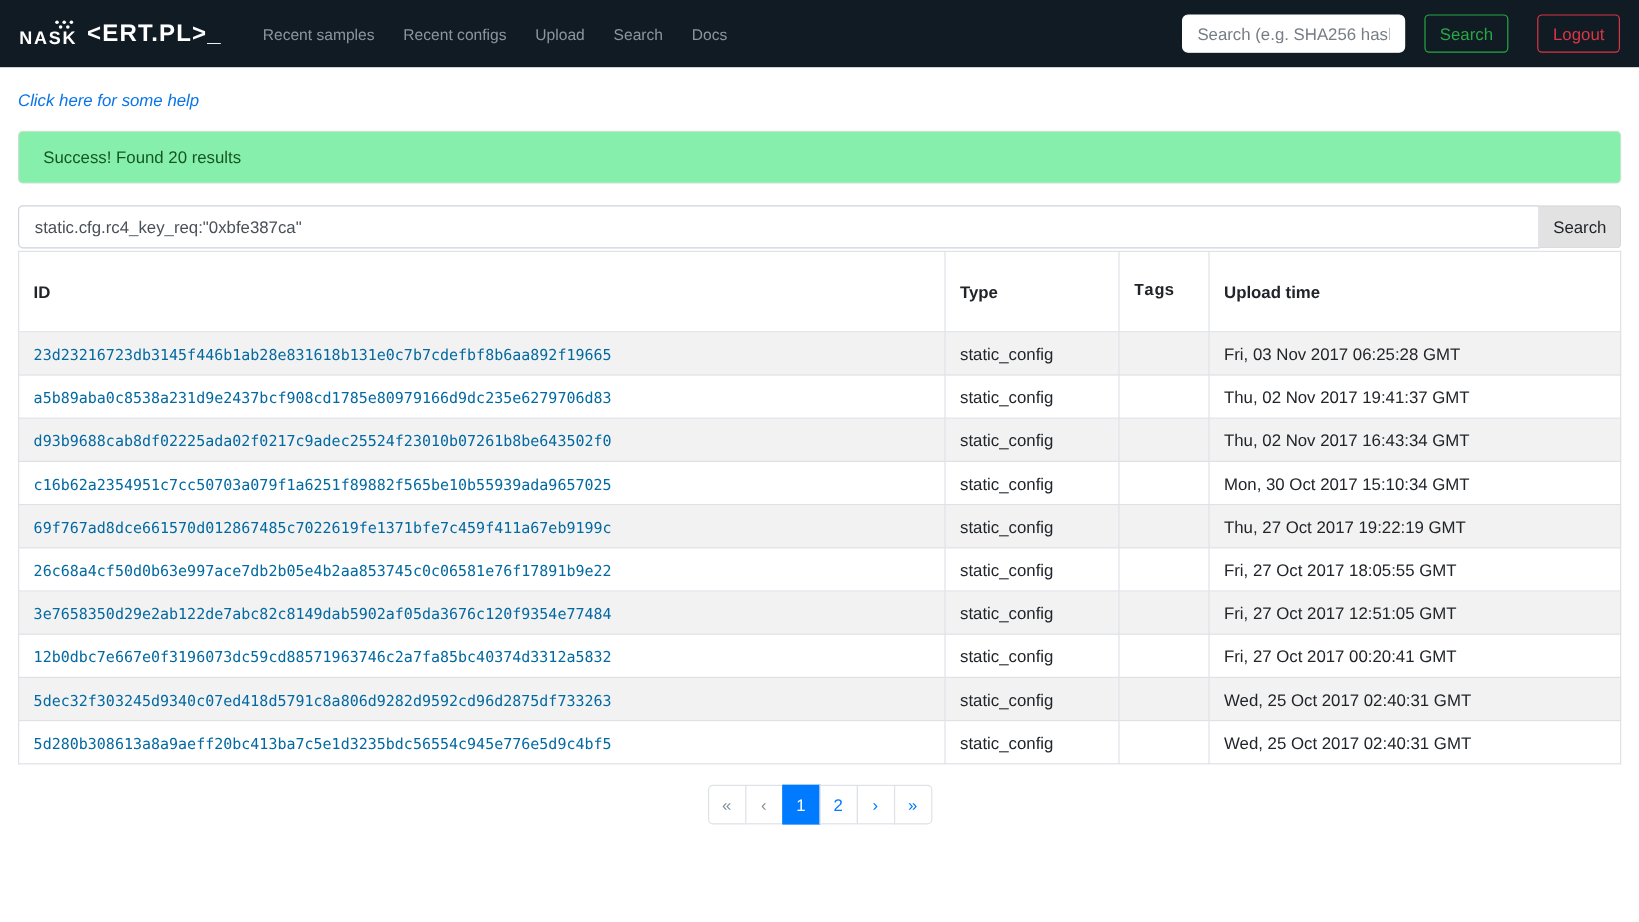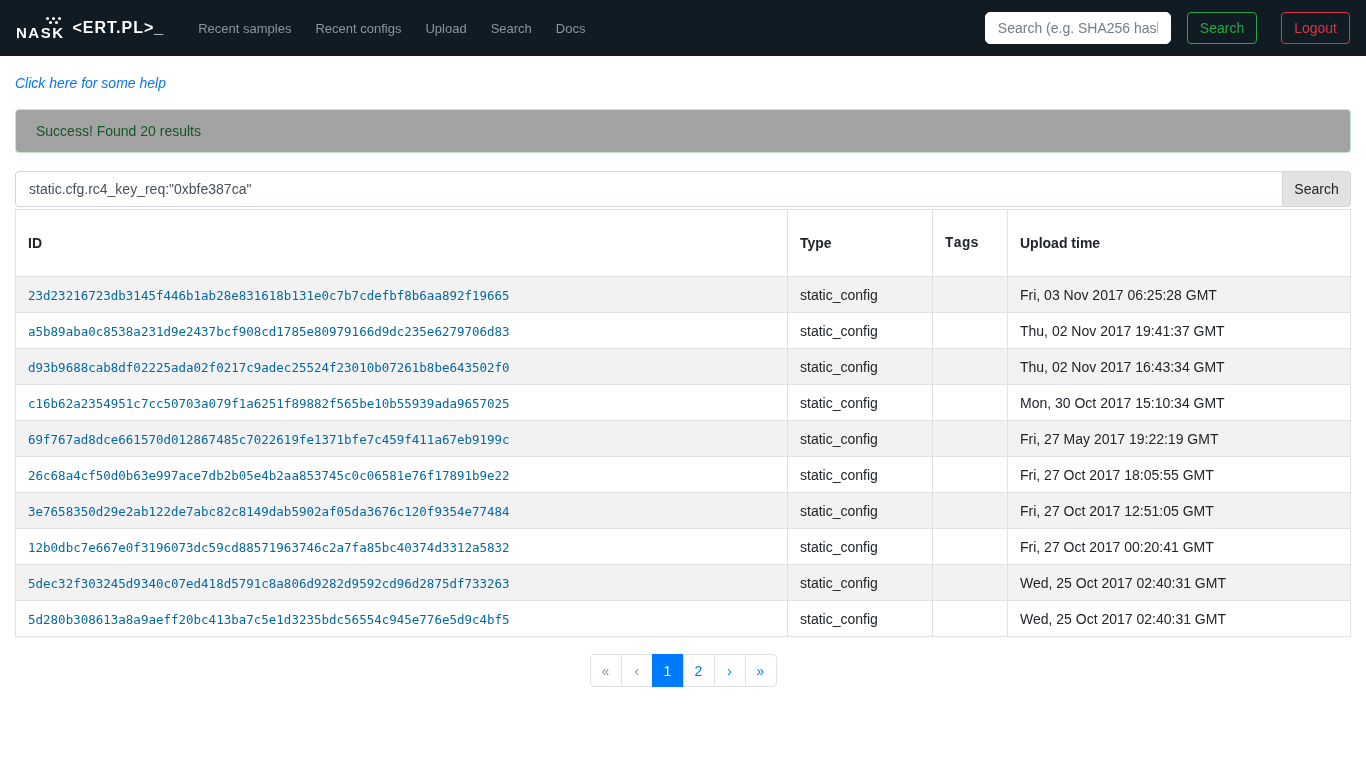--- a/index.html
+++ b/index.html
@@ -21,21 +21,21 @@
   .brand-nask {
     position:relative; color:#fff; font-weight:700; font-size:15px;
     letter-spacing:1.5px; margin-right:8px; padding-top:8px; line-height:1;
   }
   .brand-nask::before {
     content:""; position:absolute; top:0; right:4px;
     width:3px; height:3px; border-radius:50%; background:#fff;
     box-shadow:-6px 0 0 #fff, -12px 0 0 #fff, -3px 4px 0 #fff, -9px 4px 0 #fff;
   }
   .brand-cert {
-    color:#fff; font-weight:700; font-size:16px; letter-spacing:1px;
+    color:#fff; font-weight:700; font-size:20px; letter-spacing:1px;
     line-height:1; white-space:nowrap;
   }
   .nav-items { display:flex; list-style:none; margin:0 0 0 8px; padding:0; }
   .nav-link {
     color:#8b959e; padding:6px 12px; cursor:pointer; font-size:13px;
     white-space:nowrap;
   }
   .nav-right { margin-left:auto; display:flex; align-items:center; }
   .nav-search-input {
     width:186px; height:32px; border:1px solid #fff; border-radius:5px;
@@ -50,21 +50,21 @@
   .btn-success-o { color:#28a745; border:1px solid #28a745; margin-left:16px; }
   .btn-danger-o  { color:#dc3545; border:1px solid #dc3545; margin-left:24px; }
 
   
   .content { padding:10px 15px 0 15px; }
   .help-link {
     display:inline-block; color:#0b75e8; font-size:14px; cursor:pointer;
     margin:9px 0 10px 0; text-decoration:none;font-style:italic;
   }
   .alert-success {
-    background:#a3a3a3; border:1px solid #c3e6cb; color:#155724;
+    background:#86efac; border:1px solid #c3e6cb; color:#155724;
     border-radius:4px; padding:13px 20px; margin:8px 0 18px 0; font-size:14px;
   }
 
   .search-group { display:flex; margin-bottom:2px; }
   .search-group input {
     flex:1; height:36px; border:1px solid #ced4da;
     border-radius:4px 0 0 4px; padding:0 13px; font-size:14px; color:#495057;
     outline:none; font-family:"Liberation Sans", sans-serif;
   }
   .search-group button {
@@ -172,21 +172,21 @@
         <tr>
           <td><a class="hash-link">c16b62a2354951c7cc50703a079f1a6251f89882f565be10b55939ada9657025</a></td>
           <td class="col-type">static_config</td>
           <td class="col-tags"></td>
           <td class="col-time">Mon, 30 Oct 2017 15:10:34 GMT</td>
         </tr>
         <tr>
           <td><a class="hash-link">69f767ad8dce661570d012867485c7022619fe1371bfe7c459f411a67eb9199c</a></td>
           <td class="col-type">static_config</td>
           <td class="col-tags"></td>
-          <td class="col-time">Fri, 27 May 2017 19:22:19 GMT</td>
+          <td class="col-time">Thu, 27 Oct 2017 19:22:19 GMT</td>
         </tr>
         <tr>
           <td><a class="hash-link">26c68a4cf50d0b63e997ace7db2b05e4b2aa853745c0c06581e76f17891b9e22</a></td>
           <td class="col-type">static_config</td>
           <td class="col-tags"></td>
           <td class="col-time">Fri, 27 Oct 2017 18:05:55 GMT</td>
         </tr>
         <tr>
           <td><a class="hash-link">3e7658350d29e2ab122de7abc82c8149dab5902af05da3676c120f9354e77484</a></td>
           <td class="col-type">static_config</td>

